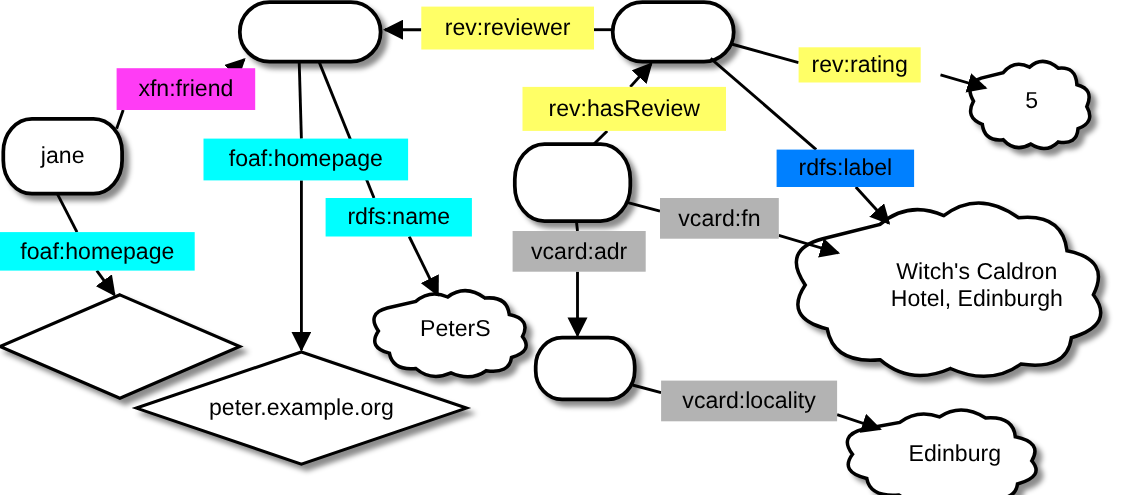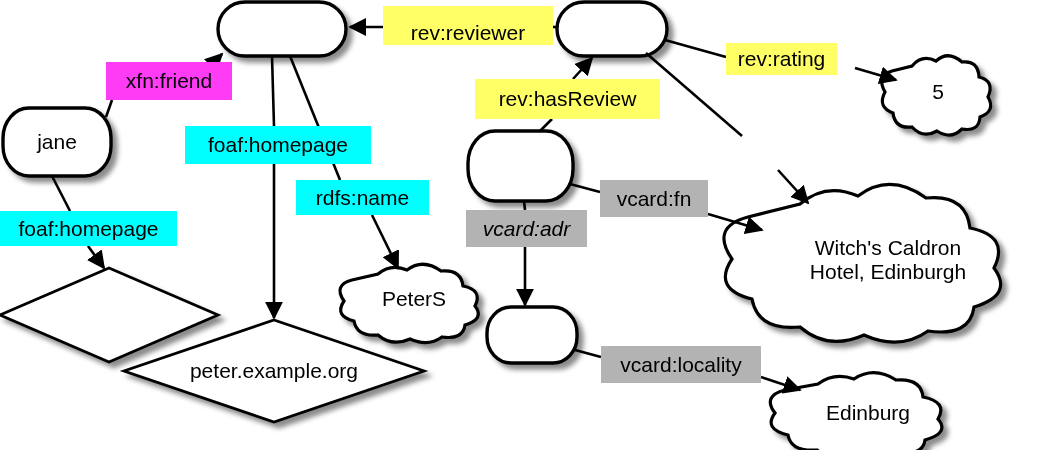--- a/index.html
+++ b/index.html
@@ -161,44 +161,47 @@
     <span class="node-label">PeterS</span>
   </div>
   <div class="node" style="left:752px; top:195px; width:272px; height:130px; font-size:21px;">
     <span class="node-label">Witch's Caldron
 Hotel, Edinburgh</span>
   </div>
   <div class="node" style="left:788px; top:378px; width:160px; height:70px; font-size:21px;">
     <span class="node-label">Edinburg</span>
   </div>
 
-  <div class="edge-label" style="left:383px; top:6px; width:170px; height:39px; font-size:21px; background:#ffff66;align-items:flex-end;">
+  <div class="edge-label" style="left:383px; top:6px; width:157px; height:39px; font-size:21px; background:#ffff66;">
     <span>rev:reviewer</span>
   </div>
   <div class="edge-label" style="left:106px; top:62px; width:126px; height:38px; font-size:21px; background:#ff3cf5;">
     <span>xfn:friend</span>
   </div>
   <div class="edge-label" style="left:726px; top:43px; width:111px; height:32px; font-size:21px; background:#ffff66;">
     <span>rev:rating</span>
   </div>
   <div class="edge-label" style="left:475px; top:79px; width:185px; height:40px; font-size:21px; background:#ffff66;">
     <span>rev:hasReview</span>
   </div>
   <div class="edge-label" style="left:185px; top:126px; width:186px; height:38px; font-size:21px; background:#00ffff;">
     <span>foaf:homepage</span>
   </div>
+  <div class="edge-label" style="left:706px; top:136px; width:125px; height:34px; font-size:21px; background:#0080ff;">
+    <span>rdfs:label</span>
+  </div>
   <div class="edge-label" style="left:296px; top:180px; width:133px; height:35px; font-size:21px; background:#00ffff;">
     <span>rdfs:name</span>
   </div>
   <div class="edge-label" style="left:600px; top:180px; width:108px; height:37px; font-size:21px; background:#b3b3b3;">
     <span>vcard:fn</span>
   </div>
   <div class="edge-label" style="left:0px; top:211px; width:177px; height:35px; font-size:21px; background:#00ffff;">
     <span>foaf:homepage</span>
   </div>
-  <div class="edge-label" style="left:466px; top:210px; width:121px; height:37px; font-size:21px; background:#b3b3b3;font-style:italic;">
+  <div class="edge-label" style="left:466px; top:210px; width:121px; height:37px; font-size:21px; background:#b3b3b3;">
     <span>vcard:adr</span>
   </div>
   <div class="edge-label" style="left:601px; top:346px; width:160px; height:37px; font-size:21px; background:#b3b3b3;">
     <span>vcard:locality</span>
   </div>
 
 </div>
 
 </body></html>

